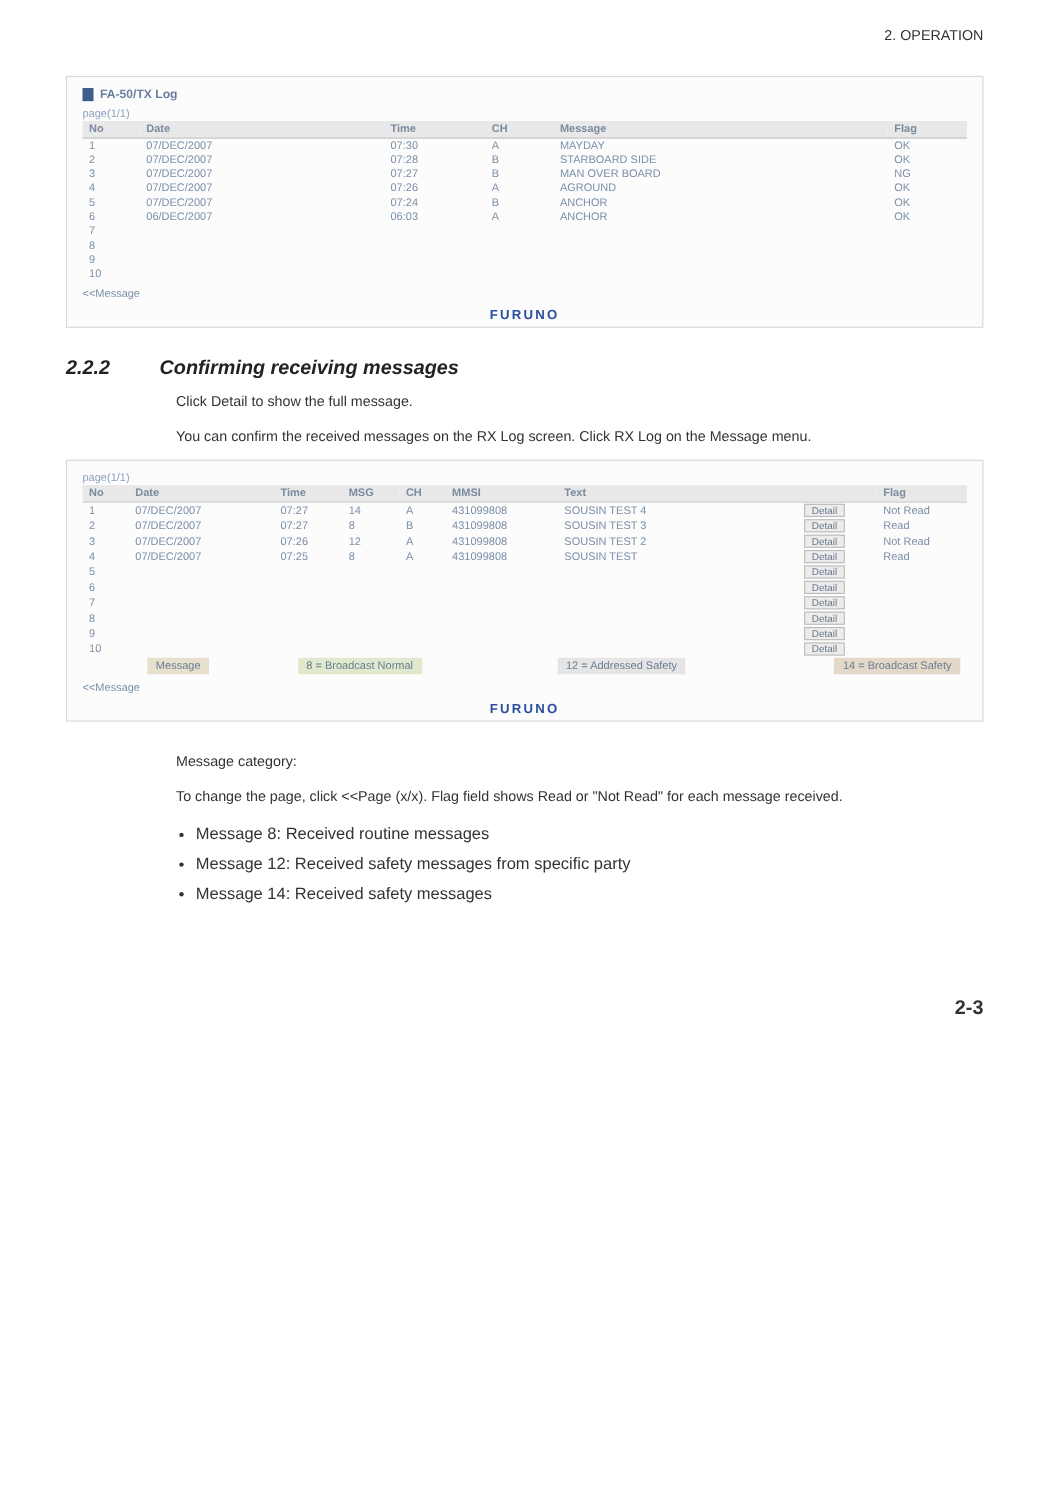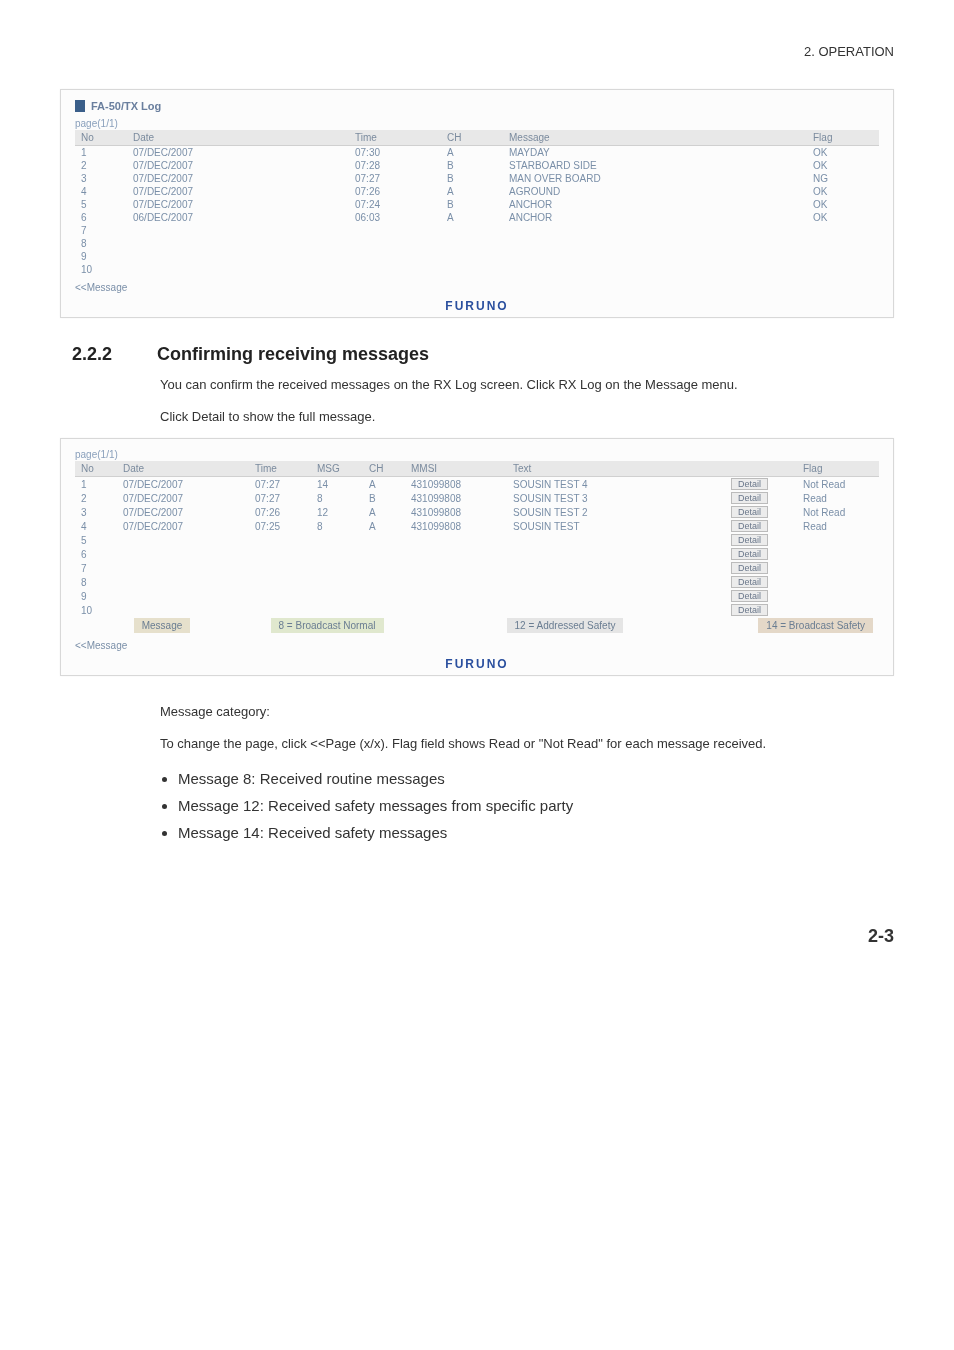--- a/index.html
+++ b/index.html
@@ -4,21 +4,21 @@
 <style>
   body {
     margin: 0;
     padding: 0;
     background: #fff;
     font-family: Arial, Helvetica, sans-serif;
     color: #333;
     width: 954px;
   }
   .page {
-    padding: 44px 60px;
+    padding: 24px 60px;
     box-sizing: border-box;
   }
   .top-right {
     text-align: right;
     font-size: 13px;
     margin-bottom: 30px;
     color: #333;
   }
   .panel {
     border: 1px solid #d8d8d8;
@@ -50,21 +50,21 @@
   }
   table.logtable {
     width: 100%;
     border-collapse: collapse;
     font-size: 10px;
     color: #7a8fa8;
   }
   table.logtable th {
     background: #e8e8e8;
     color: #7b8b9e;
-    font-weight: normal;
+    font-weight: bold;
     text-align: left;
     padding: 2px 6px;
     border-bottom: 1px solid #d0d0d0;
   }
   table.logtable td {
     padding: 1px 6px;
     color: #7a8fa8;
     white-space: nowrap;
   }
   .msg-link {
@@ -78,21 +78,22 @@
     letter-spacing: 2px;
     color: #2a4f9e;
     font-size: 12px;
     margin-top: 6px;
     font-family: Arial, sans-serif;
   }
   h3.section {
     font-size: 18px;
     font-weight: bold;
     color: #222;
-    margin: 20px 0 10px 12px;
+    margin: 20px 0 10px 0;
+    font-style: italic;
   }
   .section-num {
     display: inline-block;
     width: 80px;
   }
   .body-text {
     font-size: 13px;
     color: #333;
     line-height: 1.5;
     margin: 0 0 12px 100px;
@@ -241,22 +242,22 @@
         </tbody>
     </table>
     <span class="msg-link">&lt;&lt;Message</span>
     <div class="furuno">FURUNO</div>
   </div>
 
   <h3 class="section">
     <span class="section-num">2.2.2</span>
     <span>Confirming receiving messages</span>
   </h3>
+  <p class="body-text">Click Detail to show the full message.</p>
   <p class="body-text">You can confirm the received messages on the RX Log screen. Click RX Log on the Message menu.</p>
-  <p class="body-text">Click Detail to show the full message.</p>
 
   <div class="panel">
     <div class="page-line">page(1/1)</div>
     <table class="logtable">
       <thead>
         <tr>
           <th style="width:30px">No</th>
           <th style="width:120px">Date</th>
           <th style="width:50px">Time</th>
           <th style="width:40px">MSG</th>

